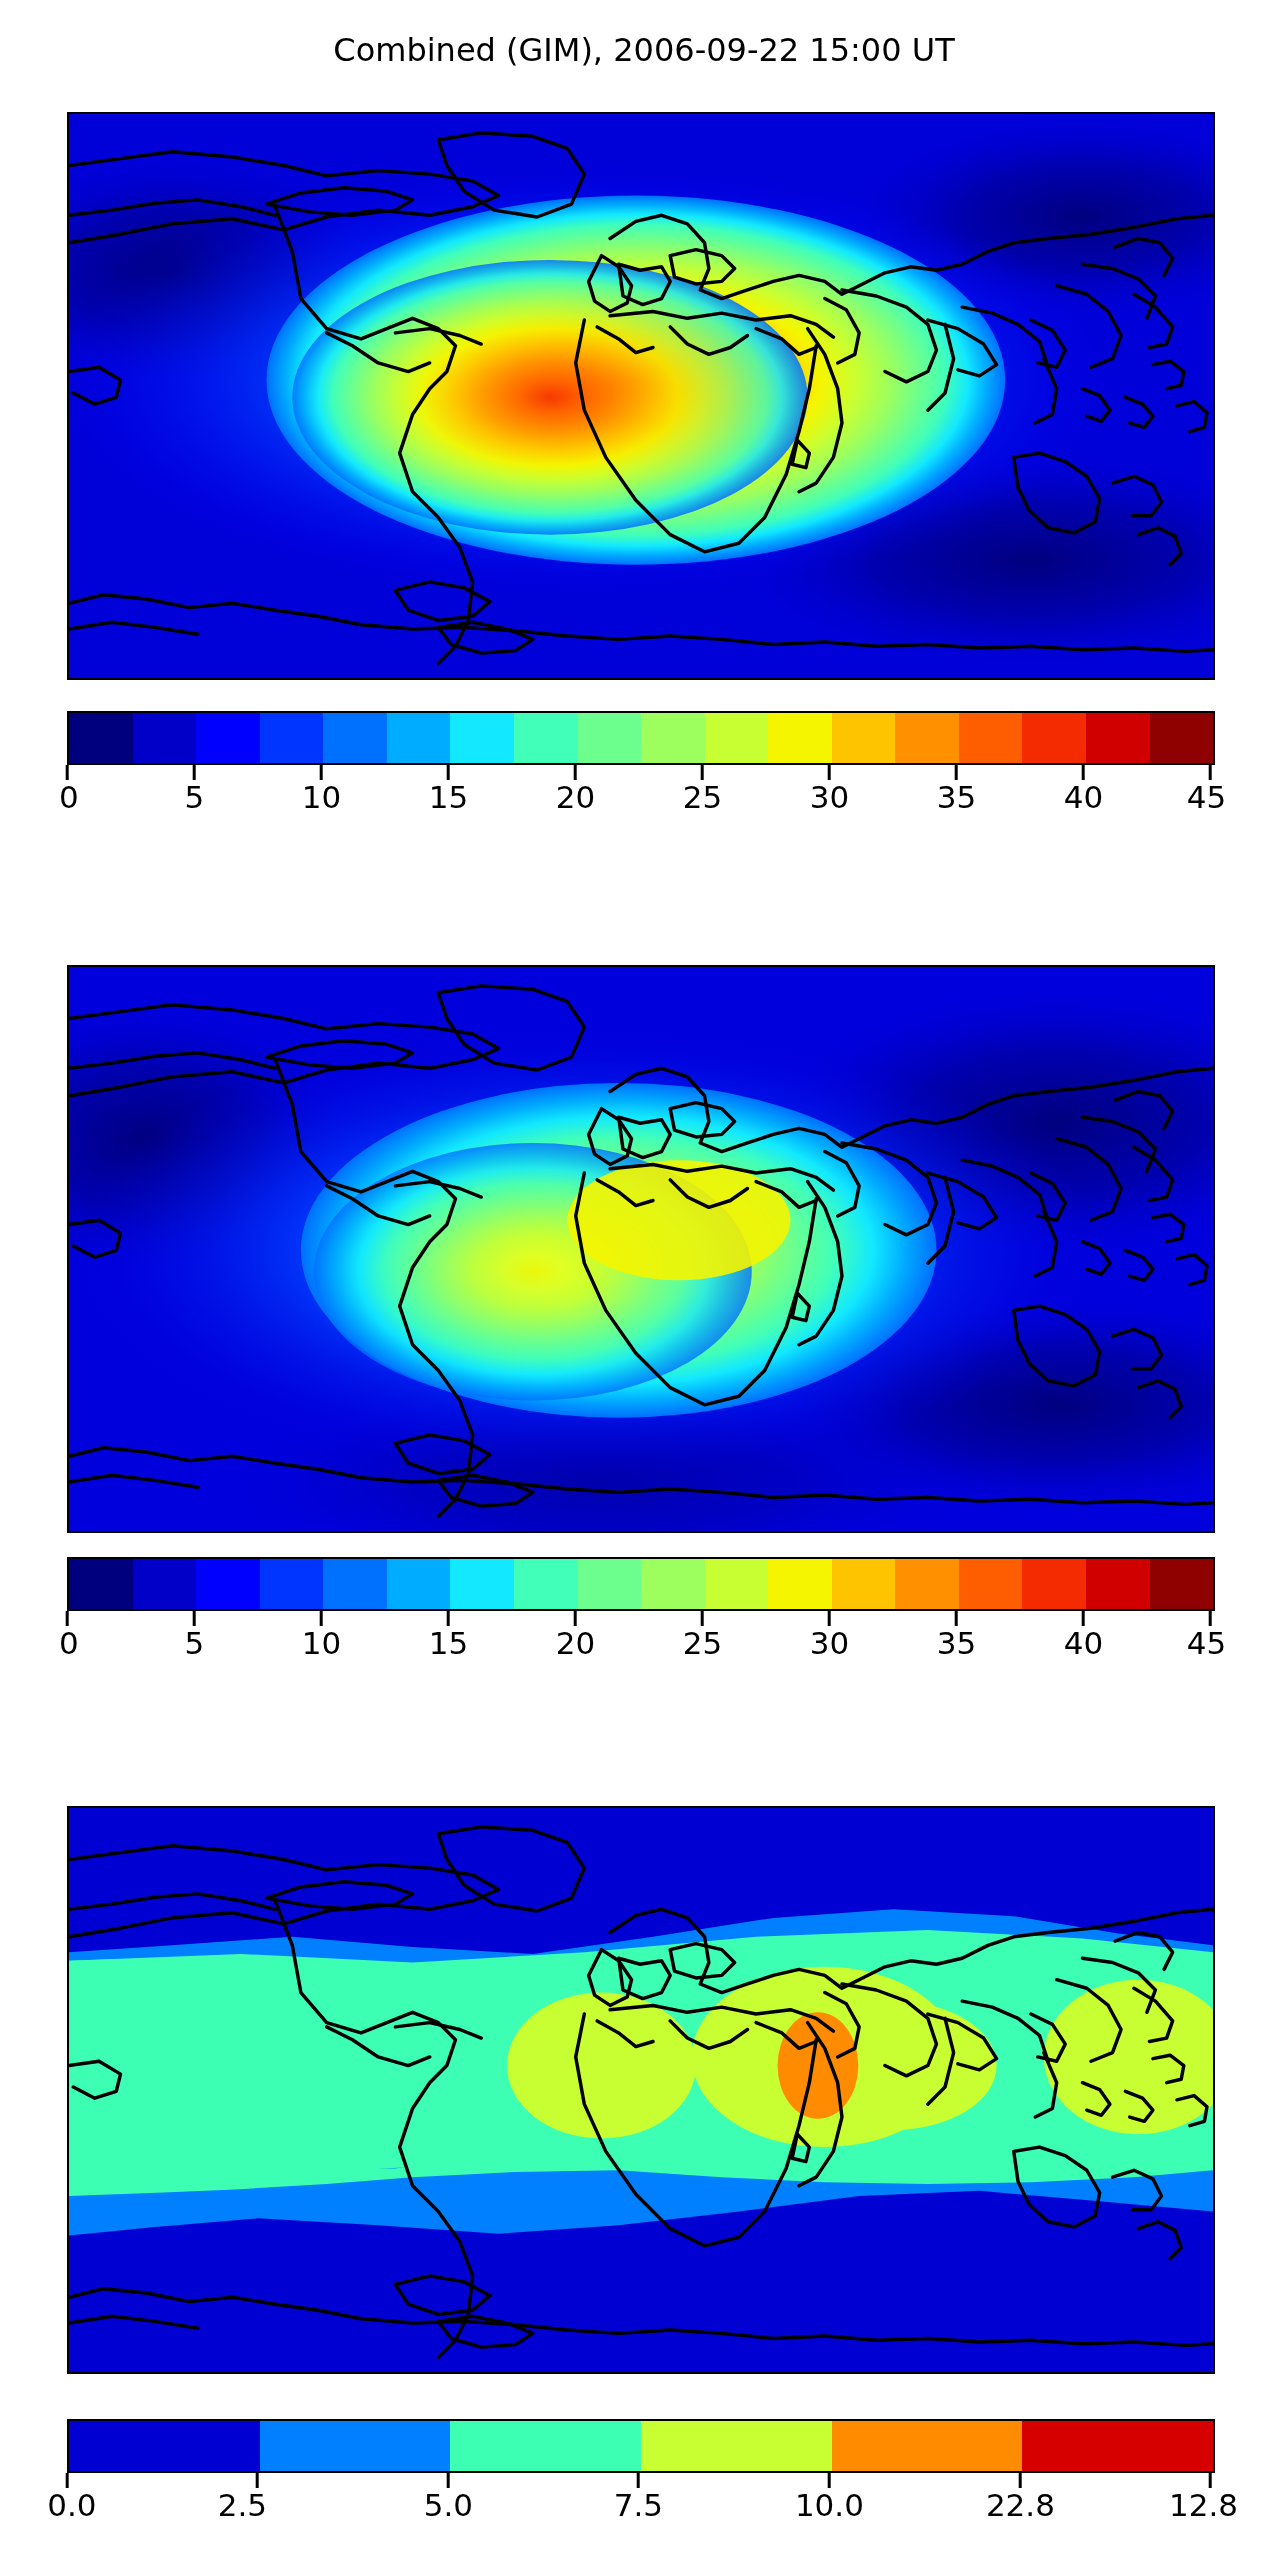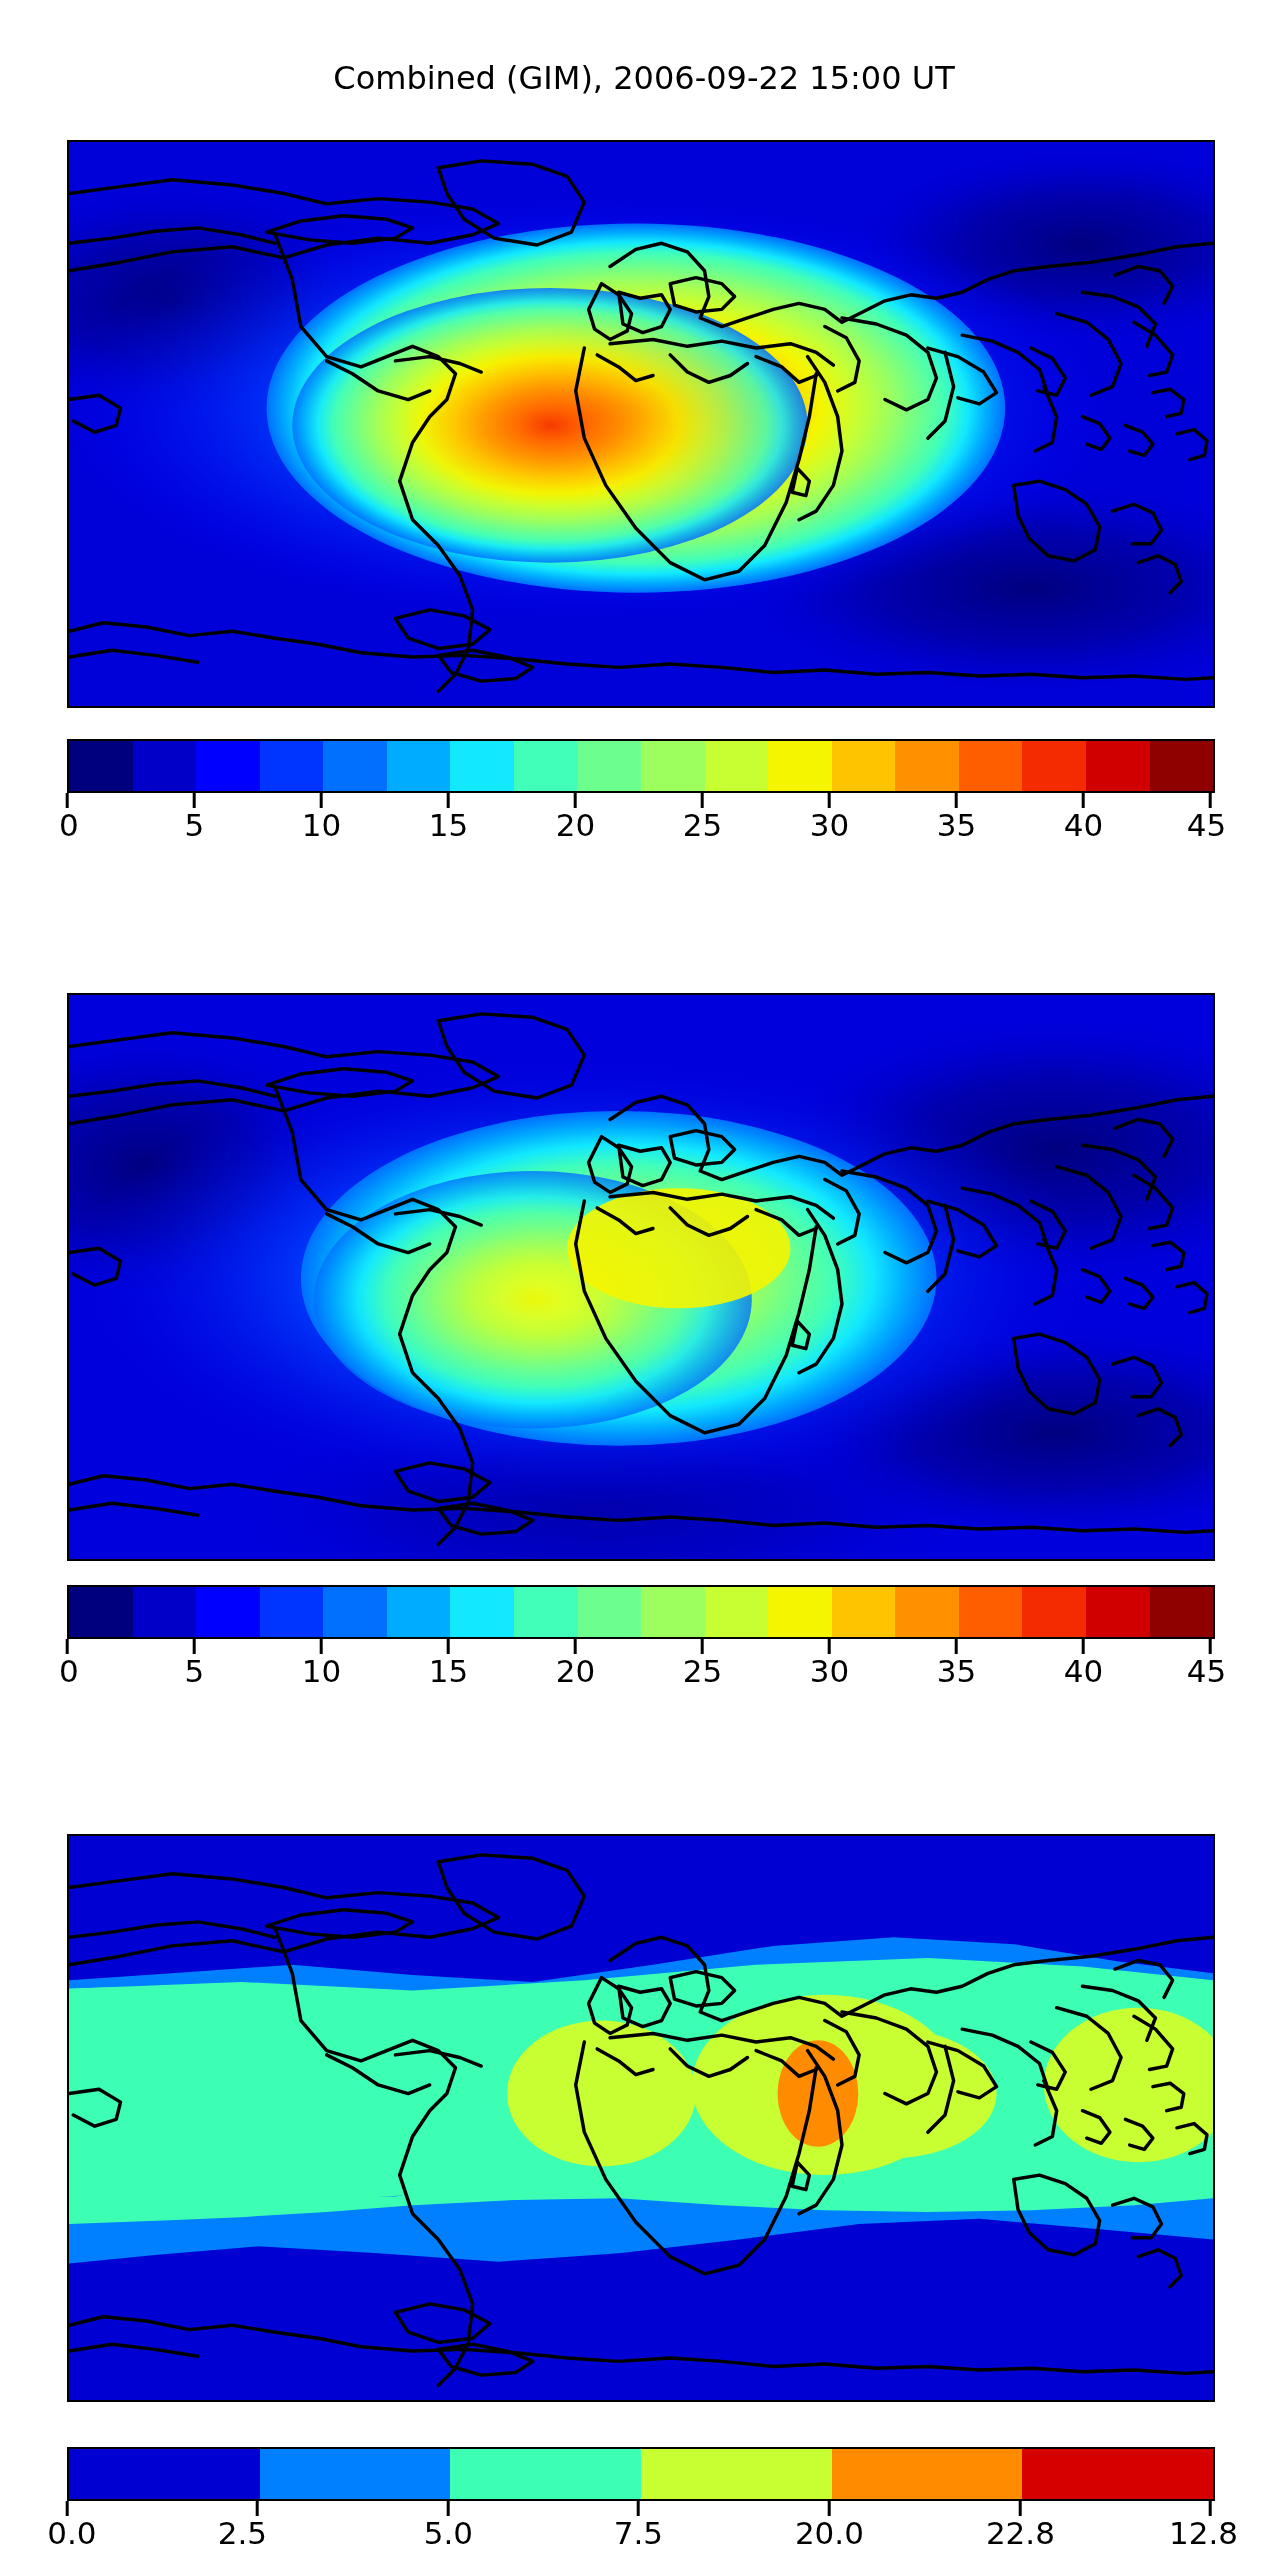--- a/index.html
+++ b/index.html
@@ -1,19 +1,19 @@
 <!DOCTYPE html>
 <html style="font-size:13.7px"><head>
 <meta charset="utf-8">
 <style>
   html,body{margin:0;padding:0;background:#ffffff;}
   body{width:1288px;height:2576px;font-family:"DejaVu Sans",sans-serif;overflow:hidden;}
   .figure{position:relative;width:1288px;height:2576px;background:#fff;}
 
-  .panel{position:absolute;left:0;width:1100px;margin-top:28px;}
+  .panel{position:absolute;left:0;width:1100px;}
   .panel-title{
     position:absolute;left:0;width:1288px;text-align:center;
     font-size:32px;color:#000;font-family:"DejaVu Sans",sans-serif;
     white-space:pre;line-height:1;
   }
 
   .map-box{
     position:absolute;left:67px;width:1144px;height:564px;
     border:2.6px solid #000;box-sizing:content-box;background:#0000c8;
     overflow:hidden;
@@ -431,21 +431,21 @@
           <div class="tk" style="left: 574px;"></div>
           <div class="tk" style="left: 765px;"></div>
           <div class="tk" style="left: 956px;"></div>
           <div class="tk" style="left: 1146px;"></div>
         </div>
       <div class="cb-labels">
           <div class="lb" style="left: 2.6px; transform: translateX(-40%);">0.0</div>
           <div class="lb" style="left: 178px;">2.5</div>
           <div class="lb" style="left: 384px;">5.0</div>
           <div class="lb" style="left: 574px;">7.5</div>
-          <div class="lb" style="left: 765px;">20.0</div>
+          <div class="lb" style="left: 765px;">10.0</div>
           <div class="lb" style="left: 956px;">22.8</div>
           <div class="lb" style="left: 1146px; transform: translateX(-60%);">12.8</div>
         </div>
     </div>
   </div>
 
 </div>
 
 
 </body></html>

